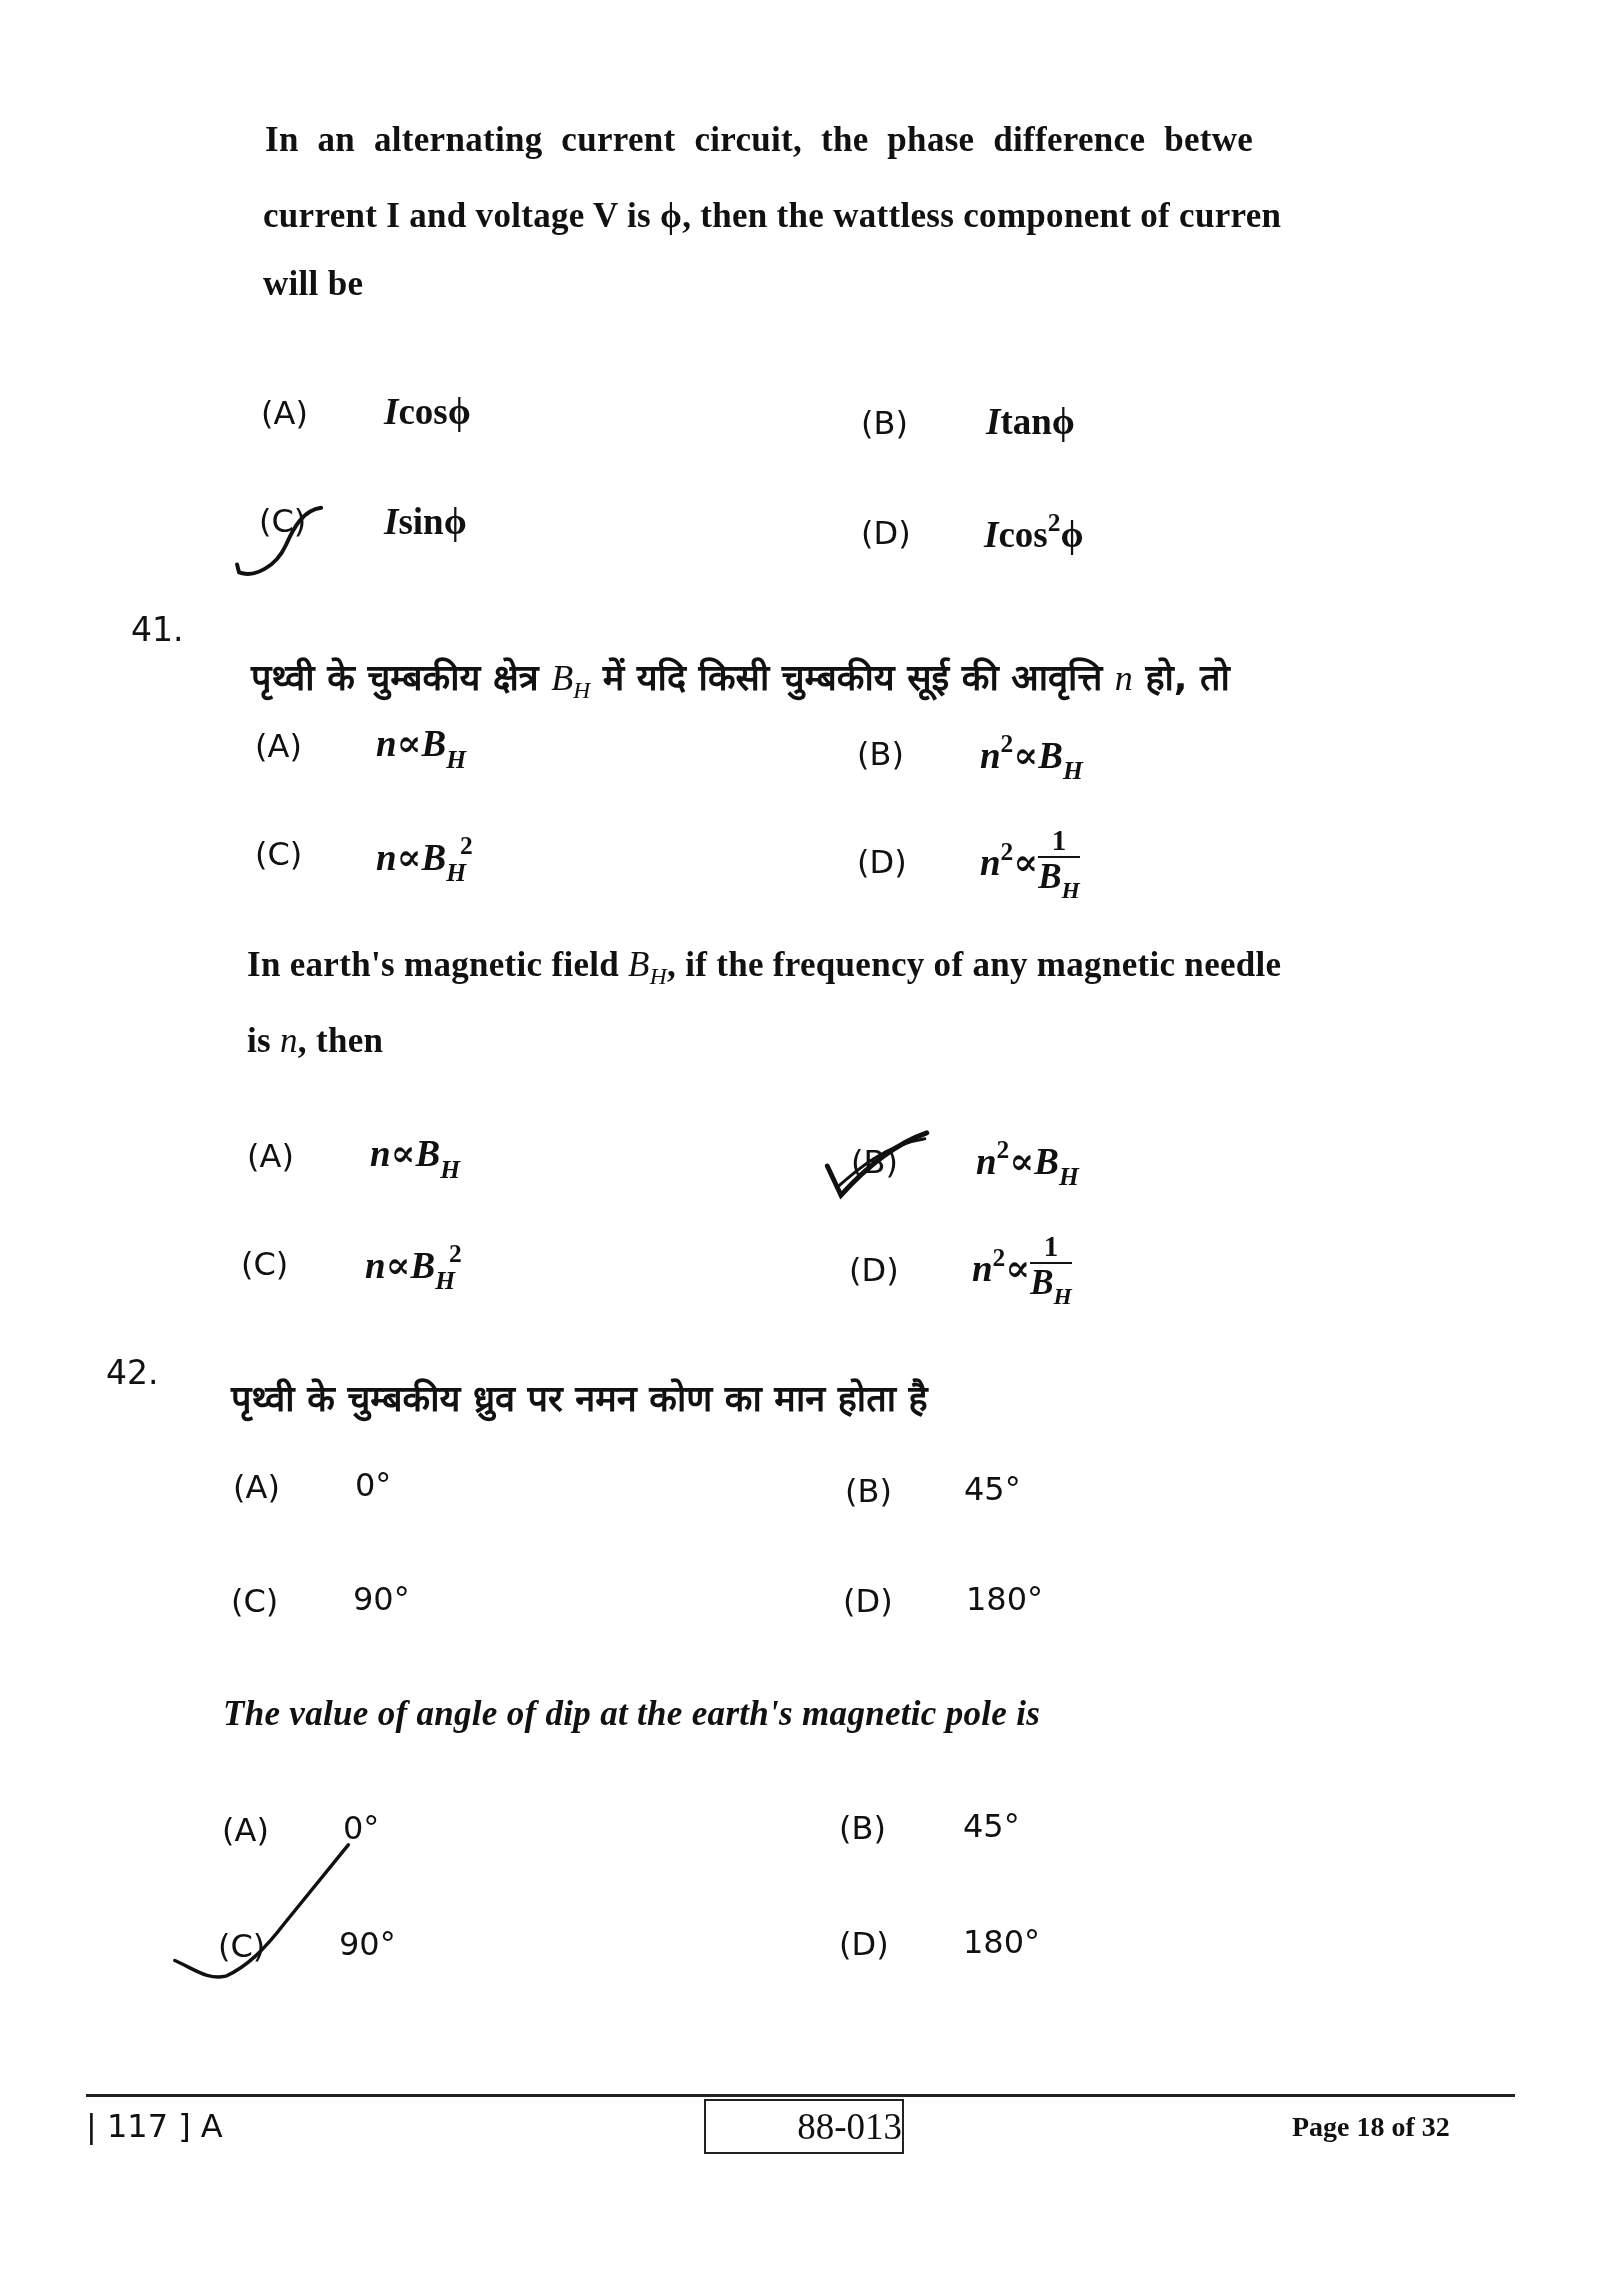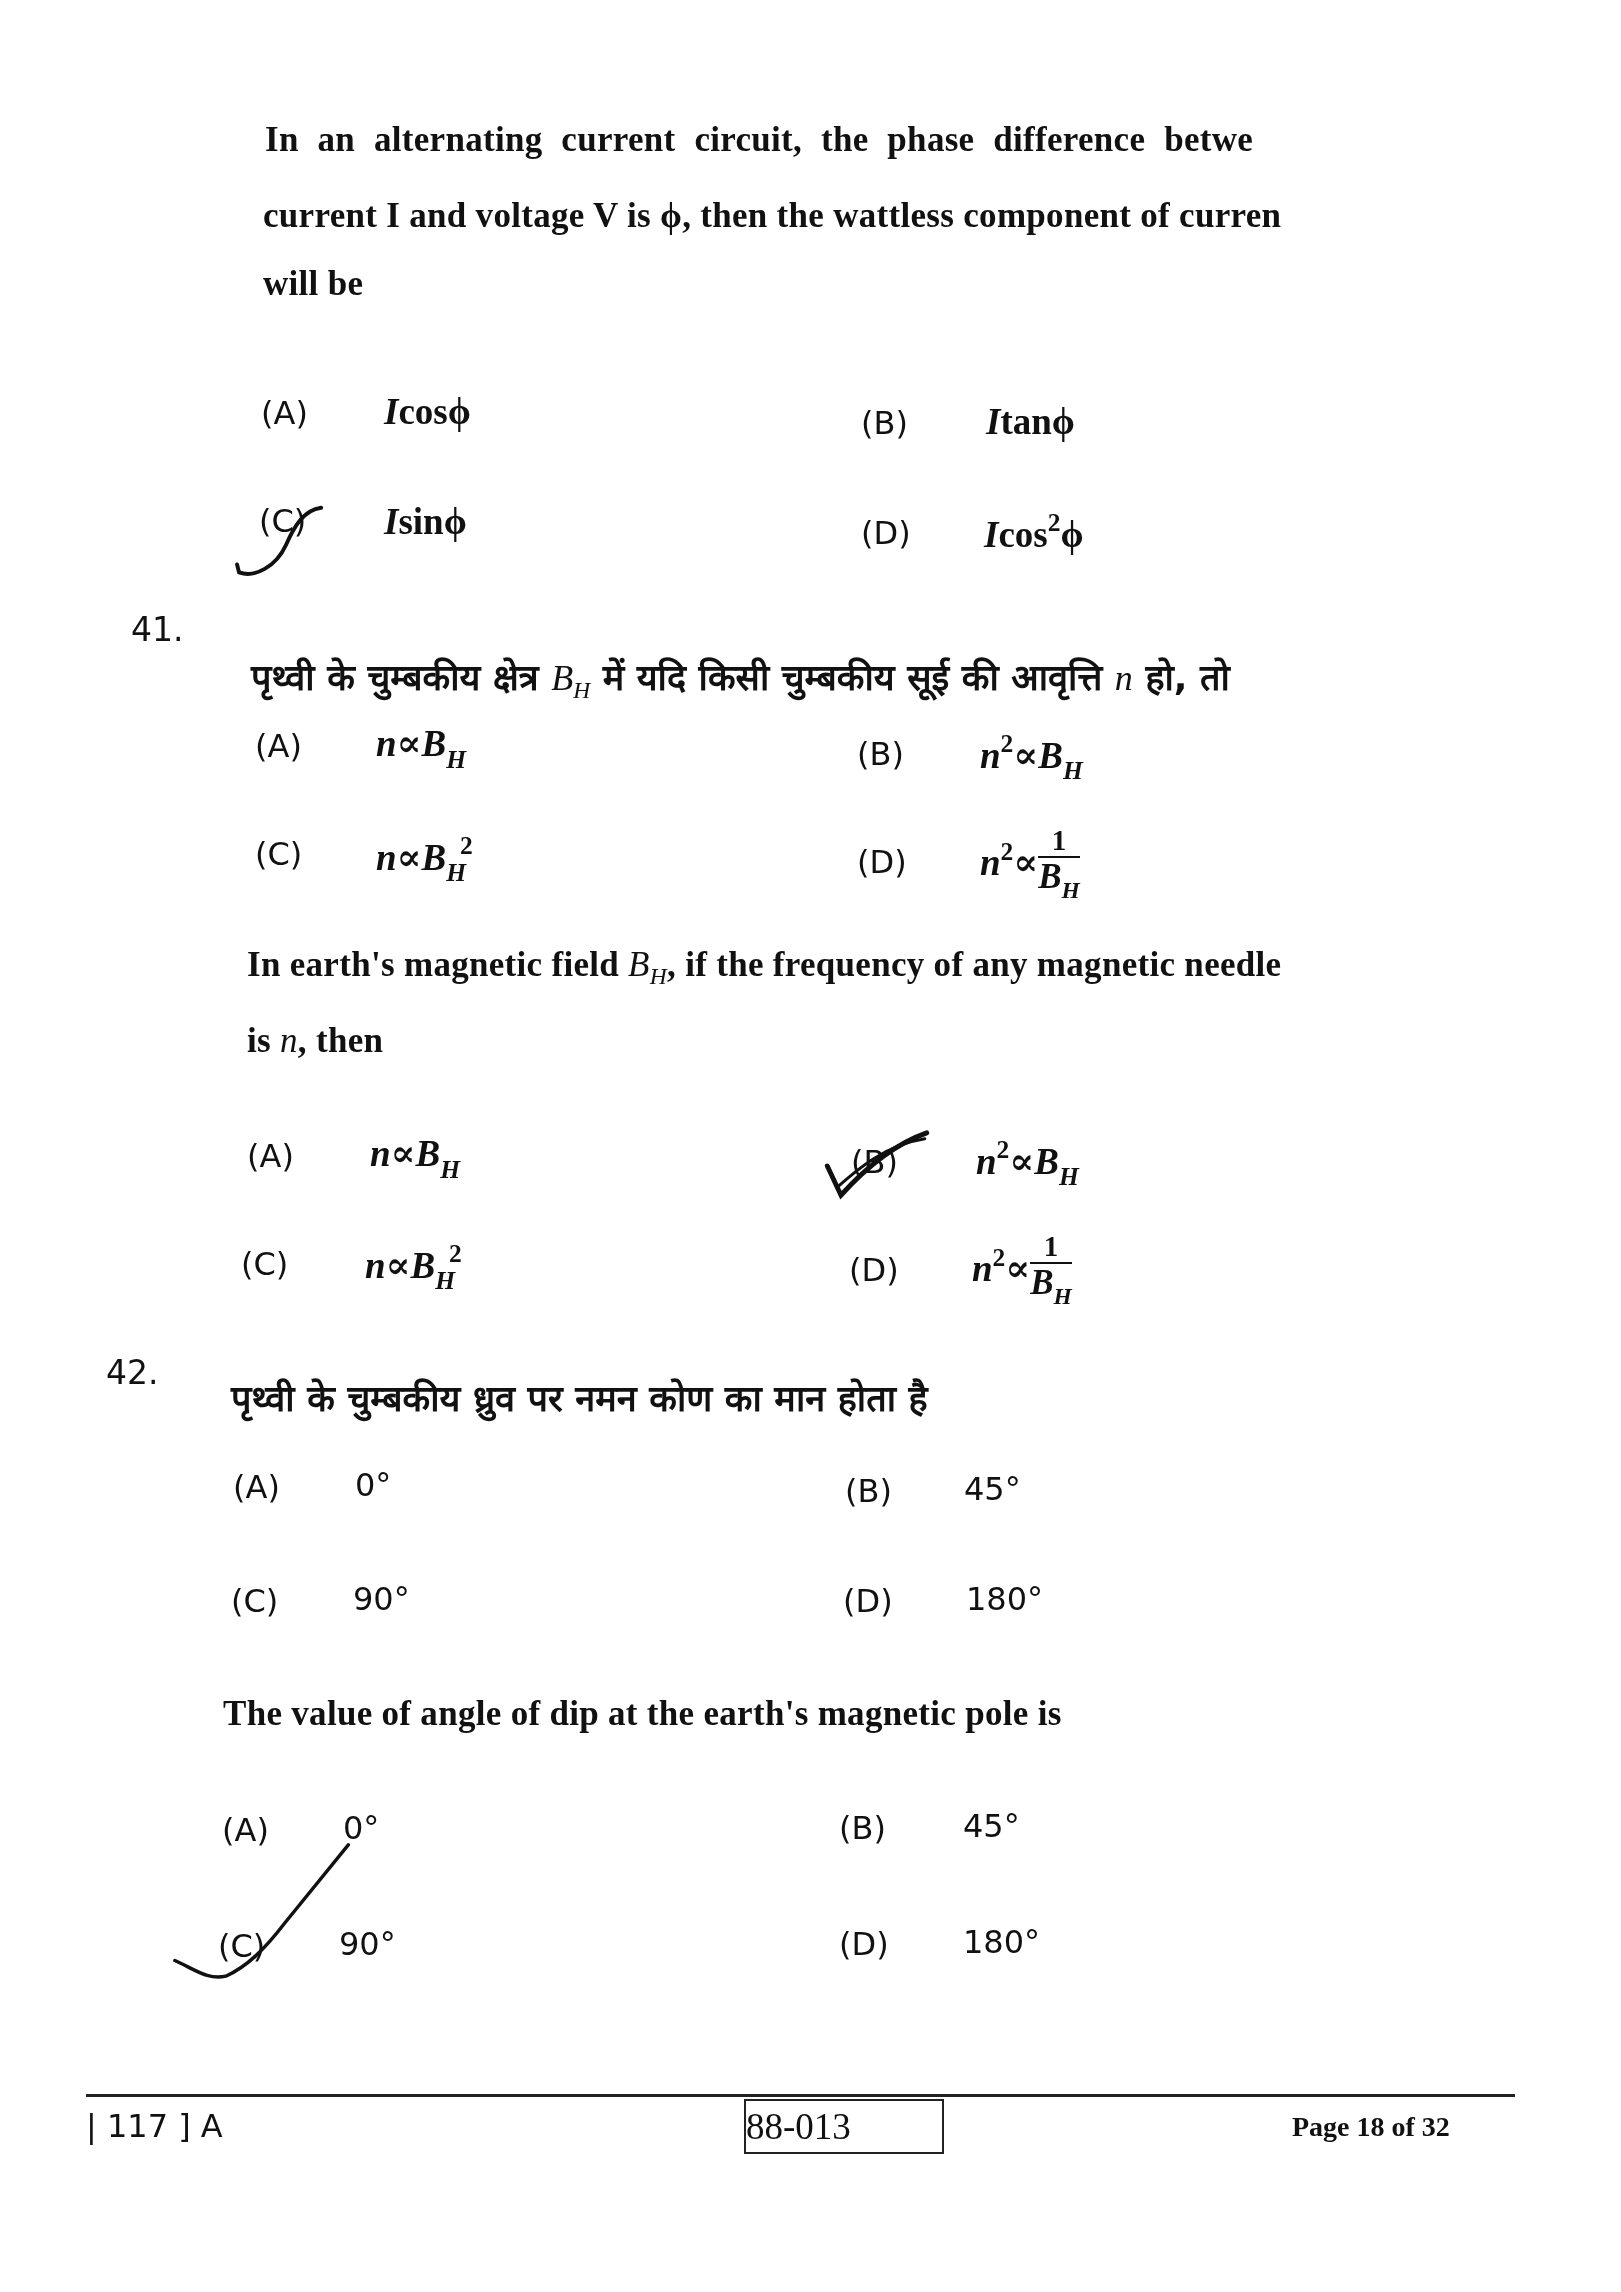--- a/index.html
+++ b/index.html
@@ -41,22 +41,22 @@
   }
   .frac { display: inline-block; vertical-align: middle; text-align: center; font-style: normal; }
   .frac .num { display: block; border-bottom: 2px solid #111; padding: 0 3.9px; font-size: 29px; line-height: 31px; }
   .frac .den { display: block; font-style: italic; font-size: 35px; line-height: 37px; }
   .frac .den sub { font-size: 23.5px; vertical-align: -9.8px; }
   .tick-mark { position: absolute; pointer-events: none; }
   .footer-rule { position: absolute; left: 86px; top: 2094px; width: 1429px; height: 2.9px; background: #222; }
   .footer-left { position: absolute; left: 86px; top: 2107px; font-family: "DejaVu Sans", sans-serif; font-size: 32px; }
   .footer-code {
     position: absolute; left: 704px; top: 2099px; width: 196px; height: 51px;
-    border: 2.9px solid #222; text-align: left; line-height: 51px;
-    font-family: "Liberation Serif", serif; font-size: 37px; margin-left: 40px;
+    border: 2.9px solid #222; text-align: right; line-height: 51px;
+    font-family: "Liberation Serif", serif; font-size: 37px;
   }
   .footer-page { position: absolute; left: 1292px; top: 2111px; font-family: "Liberation Serif", serif; font-size: 28px; font-weight: bold; }
 </style>
 </head>
 <body>
 
 <div class="para">
   <div class="para-line" style="left:265px; top:120px; word-spacing:9.8px;">In  an  alternating  current  circuit,  the  phase  difference  betwe</div>
   <div class="para-line" style="left:263px; top:196px;">current I and voltage V is ϕ, then the wattless component of curren</div>
   <div class="para-line" style="left:263px; top:264px;">will be</div>
@@ -168,21 +168,21 @@
   <span class="opt-label" style="left:845px; top:1472px;">(B)</span>
   <span class="deg" style="left:964px; top:1470px;">45°</span>
 
   <span class="opt-label" style="left:231px; top:1582px;">(C)</span>
   <span class="deg" style="left:353px; top:1580px;">90°</span>
 
   <span class="opt-label" style="left:843px; top:1582px;">(D)</span>
   <span class="deg" style="left:966px; top:1580px;">180°</span>
 </div>
 
-<div class="para-line para" style="left:223px; top:1694px;">The value of angle of dip at the earth's magnetic pole is</div>
+<div class="para-line para" style="left:223px; top:1694px;font-style:italic;">The value of angle of dip at the earth's magnetic pole is</div>
 
 <div>
   <span class="opt-label" style="left:222px; top:1811px;">(A)</span>
   <span class="deg" style="left:343px; top:1809px;">0°</span>
 
   <span class="opt-label" style="left:839px; top:1809px;">(B)</span>
   <span class="deg" style="left:963px; top:1807px;">45°</span>
 
   <span class="opt-label" style="left:218px; top:1927px;">(C)</span>
   <span class="deg" style="left:339px; top:1925px;">90°</span>

